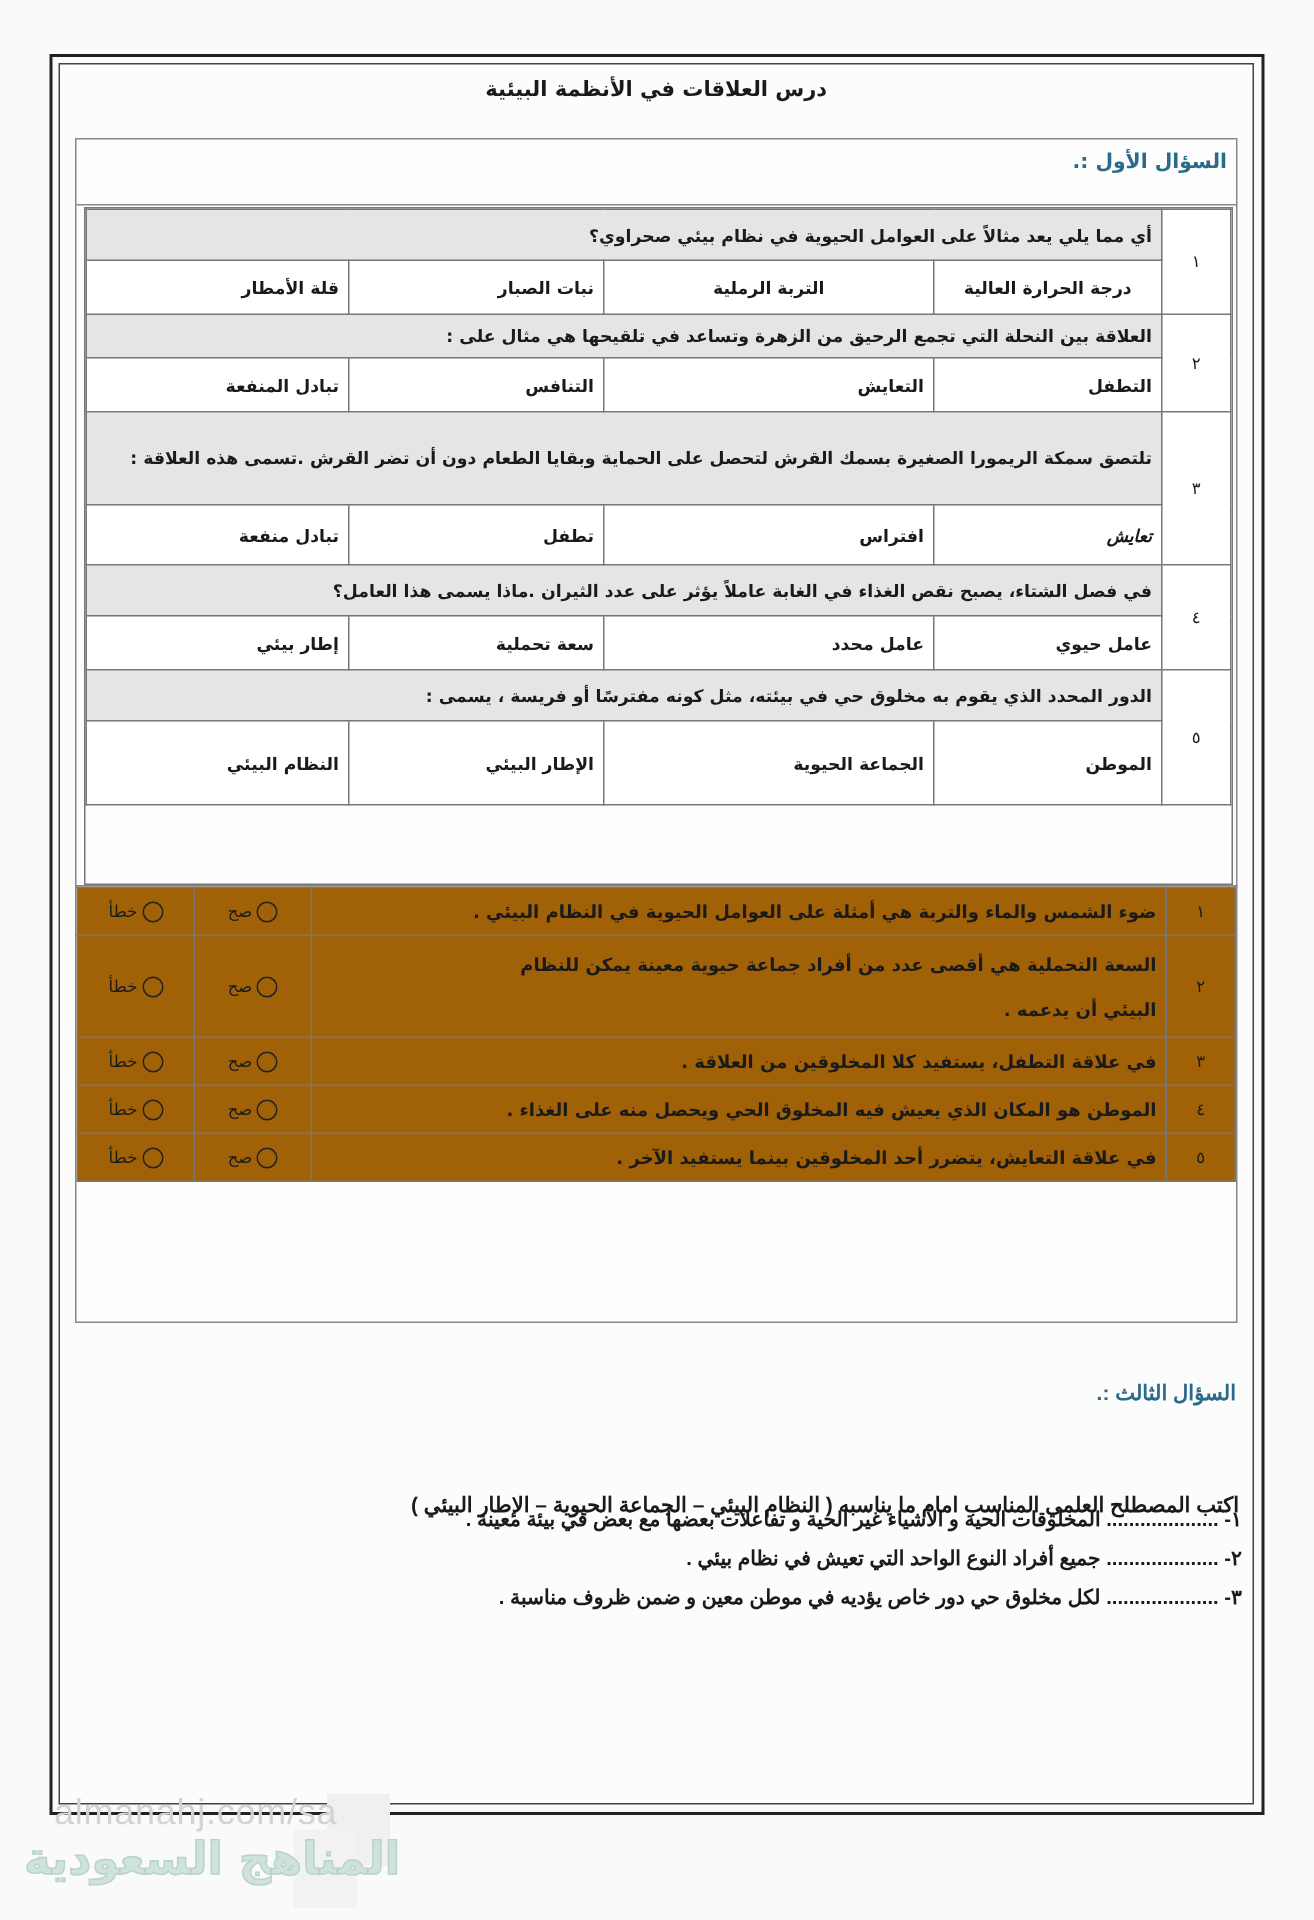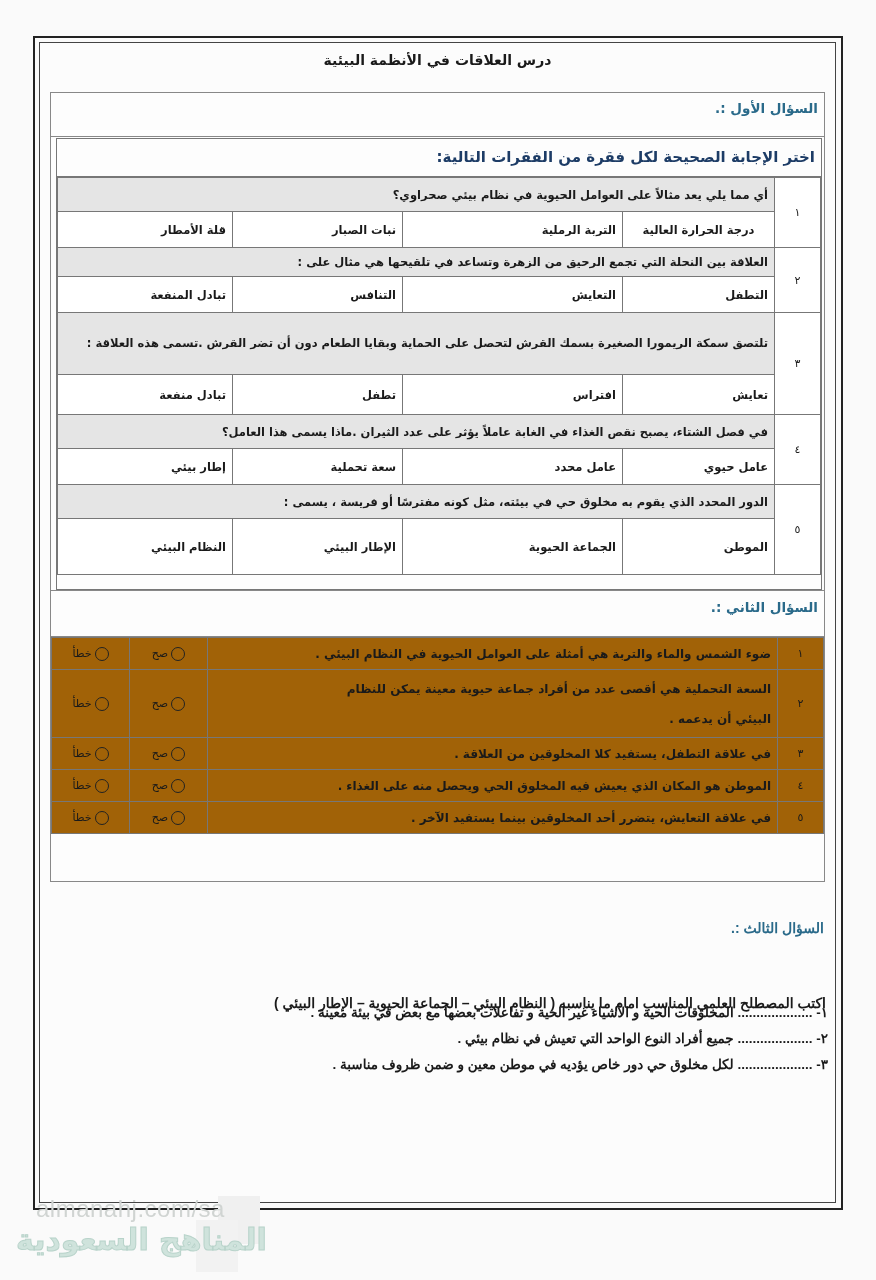--- a/index.html
+++ b/index.html
@@ -42,53 +42,52 @@
 <div class="frame-outer"></div>
 <div class="frame-inner"></div>
 
 <div class="doc-title">درس العلاقات في الأنظمة البيئية</div>
 
 <div class="sec-box" style="left:50px; top:92px; width:775px; height:500px;">
   <div class="sec-title" style="height:44px; line-height:30px; border-bottom:1.5px solid #888;">السؤال الأول :.</div>
 </div>
 
 <div class="sec-box" style="left:56px; top:138px; width:766px; height:452px; border-color:#777;">
-  <div class="sec-instr" style="height:38px; line-height:36px; border-bottom:1.3px solid #777;">اختر الإجابة الصحيحة لكل فقرة من الفقرات التالية:</div>
 
   <table>
 
     <tbody>
         <tr class="q-row">
       <td class="num" rowspan="2">١</td>
       <td class="q" colspan="4" style="height:34px;">أي مما يلي يعد مثالاً على العوامل الحيوية في نظام بيئي صحراوي؟</td>
     </tr>
     <tr class="opt">
       <td style="width:152px;text-align:center;">درجة الحرارة العالية</td>
-      <td style="width:220px;">التربة الرملية</td>
+      <td style="width:220px;text-align:center;">التربة الرملية</td>
       <td style="width:170px;">نبات الصبار</td>
       <td>قلة الأمطار</td>
     </tr>
 
     <tr class="q-row">
       <td class="num" rowspan="2">٢</td>
       <td class="q" colspan="4" style="height:20px;">العلاقة بين النحلة التي تجمع الرحيق من الزهرة وتساعد في تلقيحها هي مثال على :</td>
     </tr>
     <tr class="opt">
       <td>التطفل</td>
       <td>التعايش</td>
       <td>التنافس</td>
       <td>تبادل المنفعة</td>
     </tr>
 
     <tr class="q-row">
       <td class="num" rowspan="2">٣</td>
       <td class="q" colspan="4" style="height:62px; line-height:29px;">تلتصق سمكة الريمورا الصغيرة بسمك القرش لتحصل على الحماية وبقايا الطعام دون أن تضر القرش .تسمى هذه العلاقة :</td>
     </tr>
     <tr class="opt">
-      <td style="height:40px;">تعايش</td>
+      <td style="height:40px;font-style:italic;">تعايش</td>
       <td>افتراس</td>
       <td>تطفل</td>
       <td>تبادل منفعة</td>
     </tr>
 
     <tr class="q-row">
       <td class="num" rowspan="2">٤</td>
       <td class="q" colspan="4" style="height:34px;">في فصل الشتاء، يصبح نقص الغذاء في الغابة عاملاً يؤثر على عدد الثيران .ماذا يسمى هذا العامل؟</td>
     </tr>
     <tr class="opt">
@@ -106,21 +105,20 @@
       <td style="height:56px;">الموطن</td>
       <td>الجماعة الحيوية</td>
       <td>الإطار البيئي</td>
       <td>النظام البيئي</td>
     </tr>
   </tbody>
     </table>
 </div>
 
 <div class="sec-box" style="left:50px; top:590px; width:775px; height:292px;">
-  <div class="sec-title" style="height:46px; line-height:32px; border-bottom:1.5px solid #888;">السؤال الثاني :.</div>
 
   <table class="tf">
     <tbody>
         <tr>
       <td class="num">١</td>
       <td class="stmt">ضوء الشمس والماء والتربة هي أمثلة على العوامل الحيوية في النظام البيئي .</td>
       <td class="ans"><span class="circle"></span><span>صح</span></td>
       <td class="ans"><span class="circle"></span><span>خطأ</span></td>
     </tr>
     <tr>

